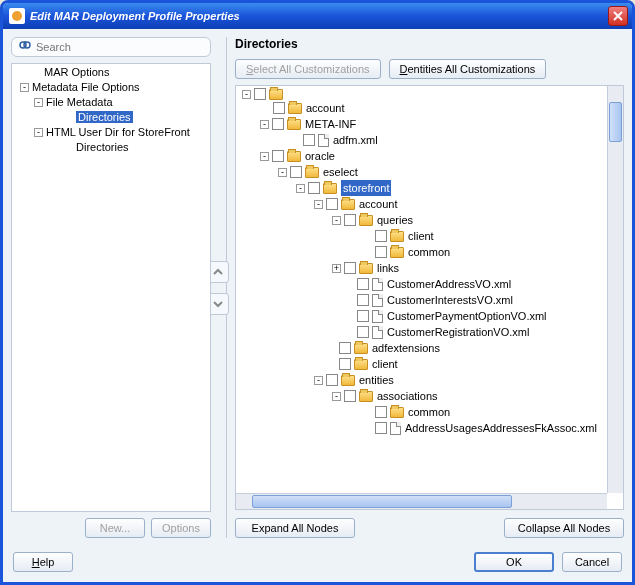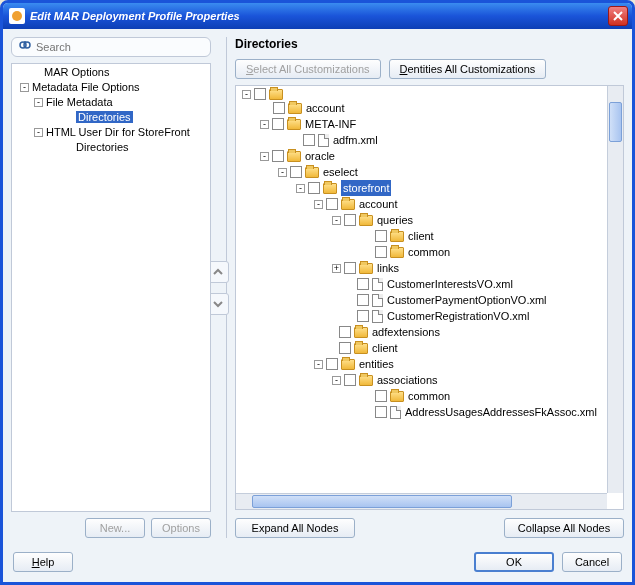--- a/index.html
+++ b/index.html
@@ -197,20 +197,27 @@
                 <span class="expander">+</span>
                 <span class="cb"></span>
                 <span class="folder"></span>
                 <span>links</span>
               </div>
               <div class="rt-row">
                 <span class="spacer" style="width: 104px;"></span>
                 <span class="spacer" style="width: 13px;"></span>
                 <span class="cb"></span>
                 <span class="file"></span>
+                <span>CustomerAddressVO.xml</span>
+              </div>
+              <div class="rt-row">
+                <span class="spacer" style="width: 104px;"></span>
+                <span class="spacer" style="width: 13px;"></span>
+                <span class="cb"></span>
+                <span class="file"></span>
                 <span>CustomerInterestsVO.xml</span>
               </div>
               <div class="rt-row">
                 <span class="spacer" style="width: 104px;"></span>
                 <span class="spacer" style="width: 13px;"></span>
                 <span class="cb"></span>
                 <span class="file"></span>
                 <span>CustomerPaymentOptionVO.xml</span>
               </div>
               <div class="rt-row">

